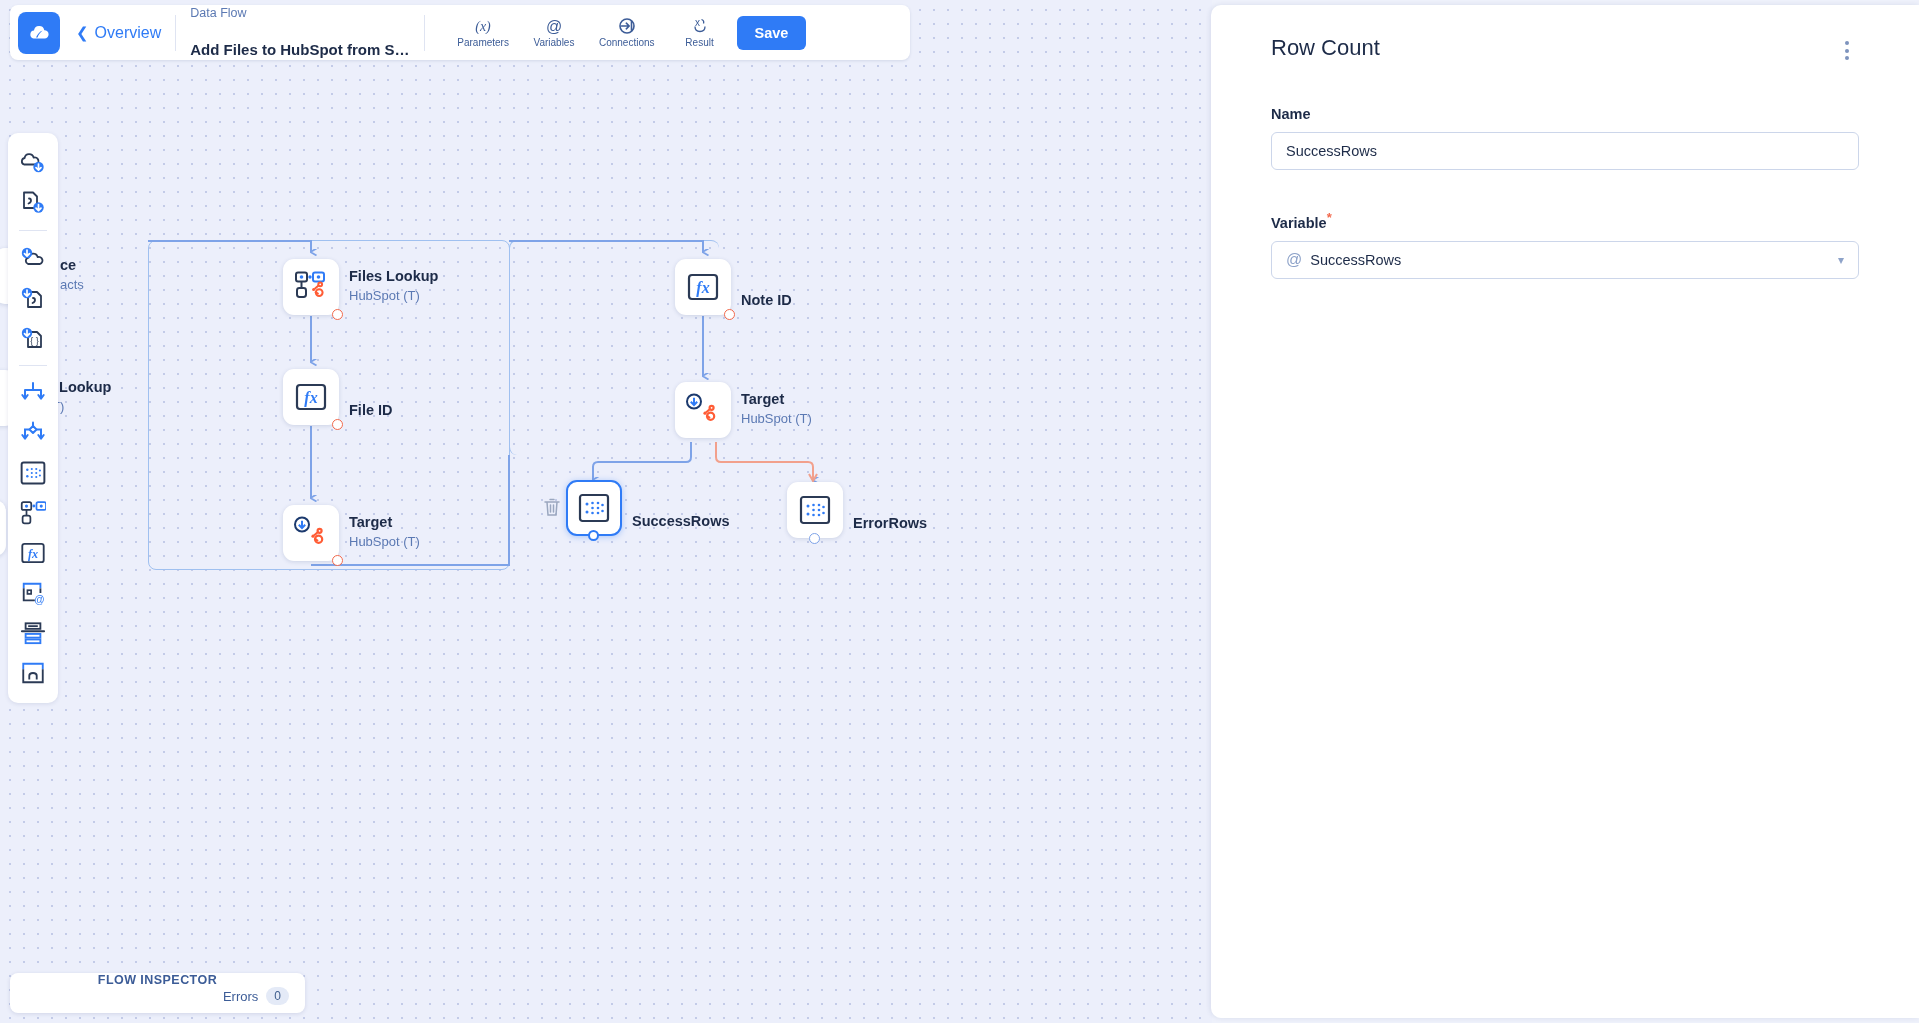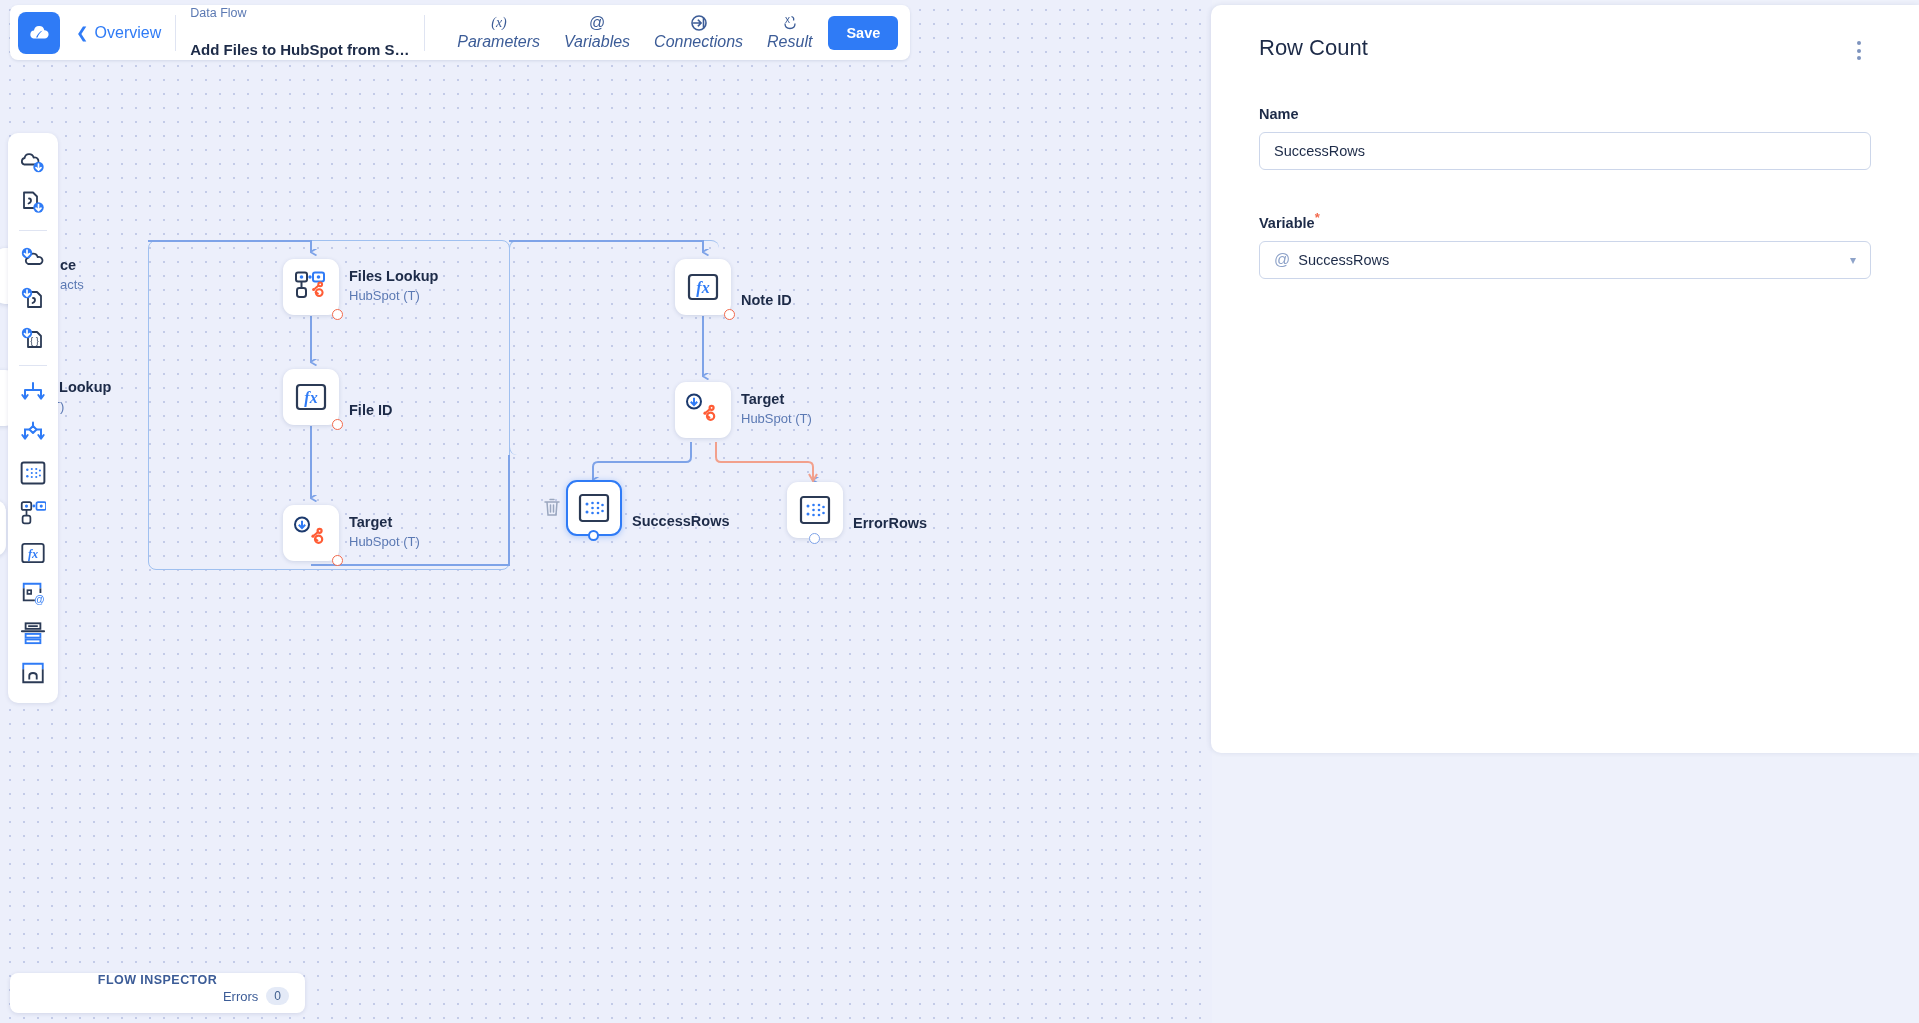--- a/index.html
+++ b/index.html
@@ -42,21 +42,21 @@
   .title-kicker { font-size: 12.5px; color: #5b79b3; line-height: 1.45; }
   .title-main { font-size: 15px; color: #1d2b48; font-weight: bold;
     white-space: nowrap; overflow: hidden; text-overflow: ellipsis; line-height: 1.35; }
   .tools { display: flex; align-items: center; gap: 0px; margin-left: 6px; }
   .tool {
     display: flex; flex-direction: column; align-items: center; justify-content: center;
     gap: 2px; padding: 2px 12px; cursor: pointer; min-width: 66px;
   }
   .tool .ticon { font-size: 15px; color: #3c5c97; line-height: 1; height: 17px;
     display: flex; align-items: center; }
-  .tool .tlbl { font-size: 16px; color: #3c5c97; white-space: nowrap; font-style: italic; }
+  .tool .tlbl { font-size: 10px; color: #3c5c97; white-space: nowrap; }
   .save-btn {
     margin-left: 4px; background: #2f7bf6; color: #fff; border: 0;
     border-radius: 6px; padding: 9px 18px; font-size: 14.5px; font-weight: bold;
     cursor: pointer; font-family: inherit;
   }
 
   
   .palette {
     position: absolute; left: 8px; top: 133px; width: 50px;
     background: #ffffff; border-radius: 10px;
@@ -105,24 +105,24 @@
   }
   .insp-title { font-size: 12.5px; color: #3c5c97; letter-spacing: .45px;
     font-weight: bold; }
   .insp-right { margin-left: auto; display: flex; align-items: center; gap: 8px; }
   .insp-errors { font-size: 13px; color: #3c5c97; }
   .count-badge { background: #e4eaf7; color: #41608f; font-size: 12px;
     border-radius: 9px; padding: 2px 8px; }
 
   
   .rightpanel {
-    position: absolute; right: 0px; top: 5px; width: 708px; height: 748px;
+    position: absolute; right: 0px; top: 5px; width: 708px; height: 1013px;
     background: #fff; border-radius: 10px 0 0 10px;
     box-shadow: -1px 0 5px rgba(40,60,110,.10);
-    padding: 30px 48px; z-index: 50;
+    padding: 30px 60px; z-index: 50;
   }
   .rp-head { display: flex; align-items: flex-start; }
   .rp-title { font-size: 22px; color: #1d2b48; font-weight: normal; }
   .kebab { margin-left: auto; display: flex; flex-direction: column; gap: 3.5px;
     padding: 6px 10px; cursor: pointer; }
   .kebab i { width: 4px; height: 4px; border-radius: 50%; background: #7d93bd; display: block; }
   .field-label { font-size: 14.5px; color: #1d2b48; font-weight: bold; margin-top: 40px; }
   .req { color: #f2694c; font-size: 13px; vertical-align: super; }
   .field-input {
     margin-top: 10px; width: 100%; height: 38px; border: 1px solid #ccd6ea;

